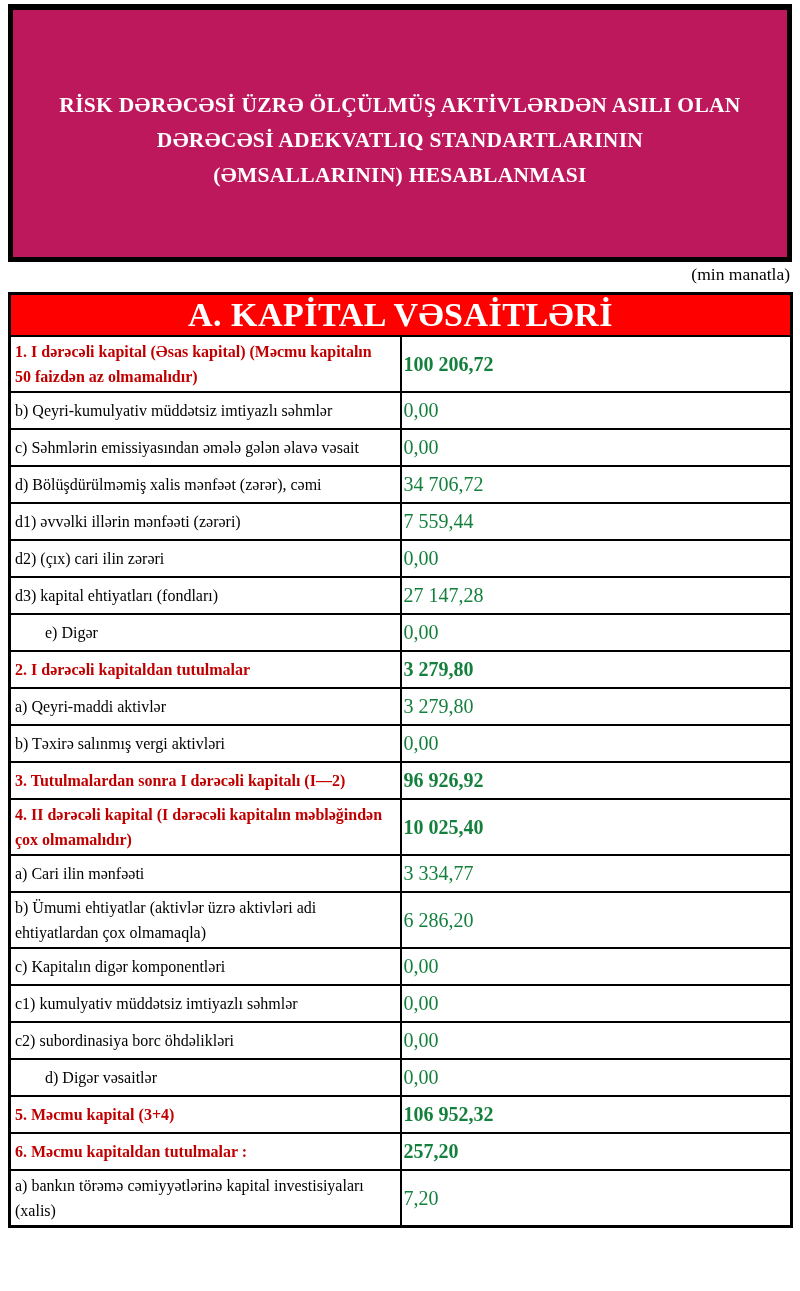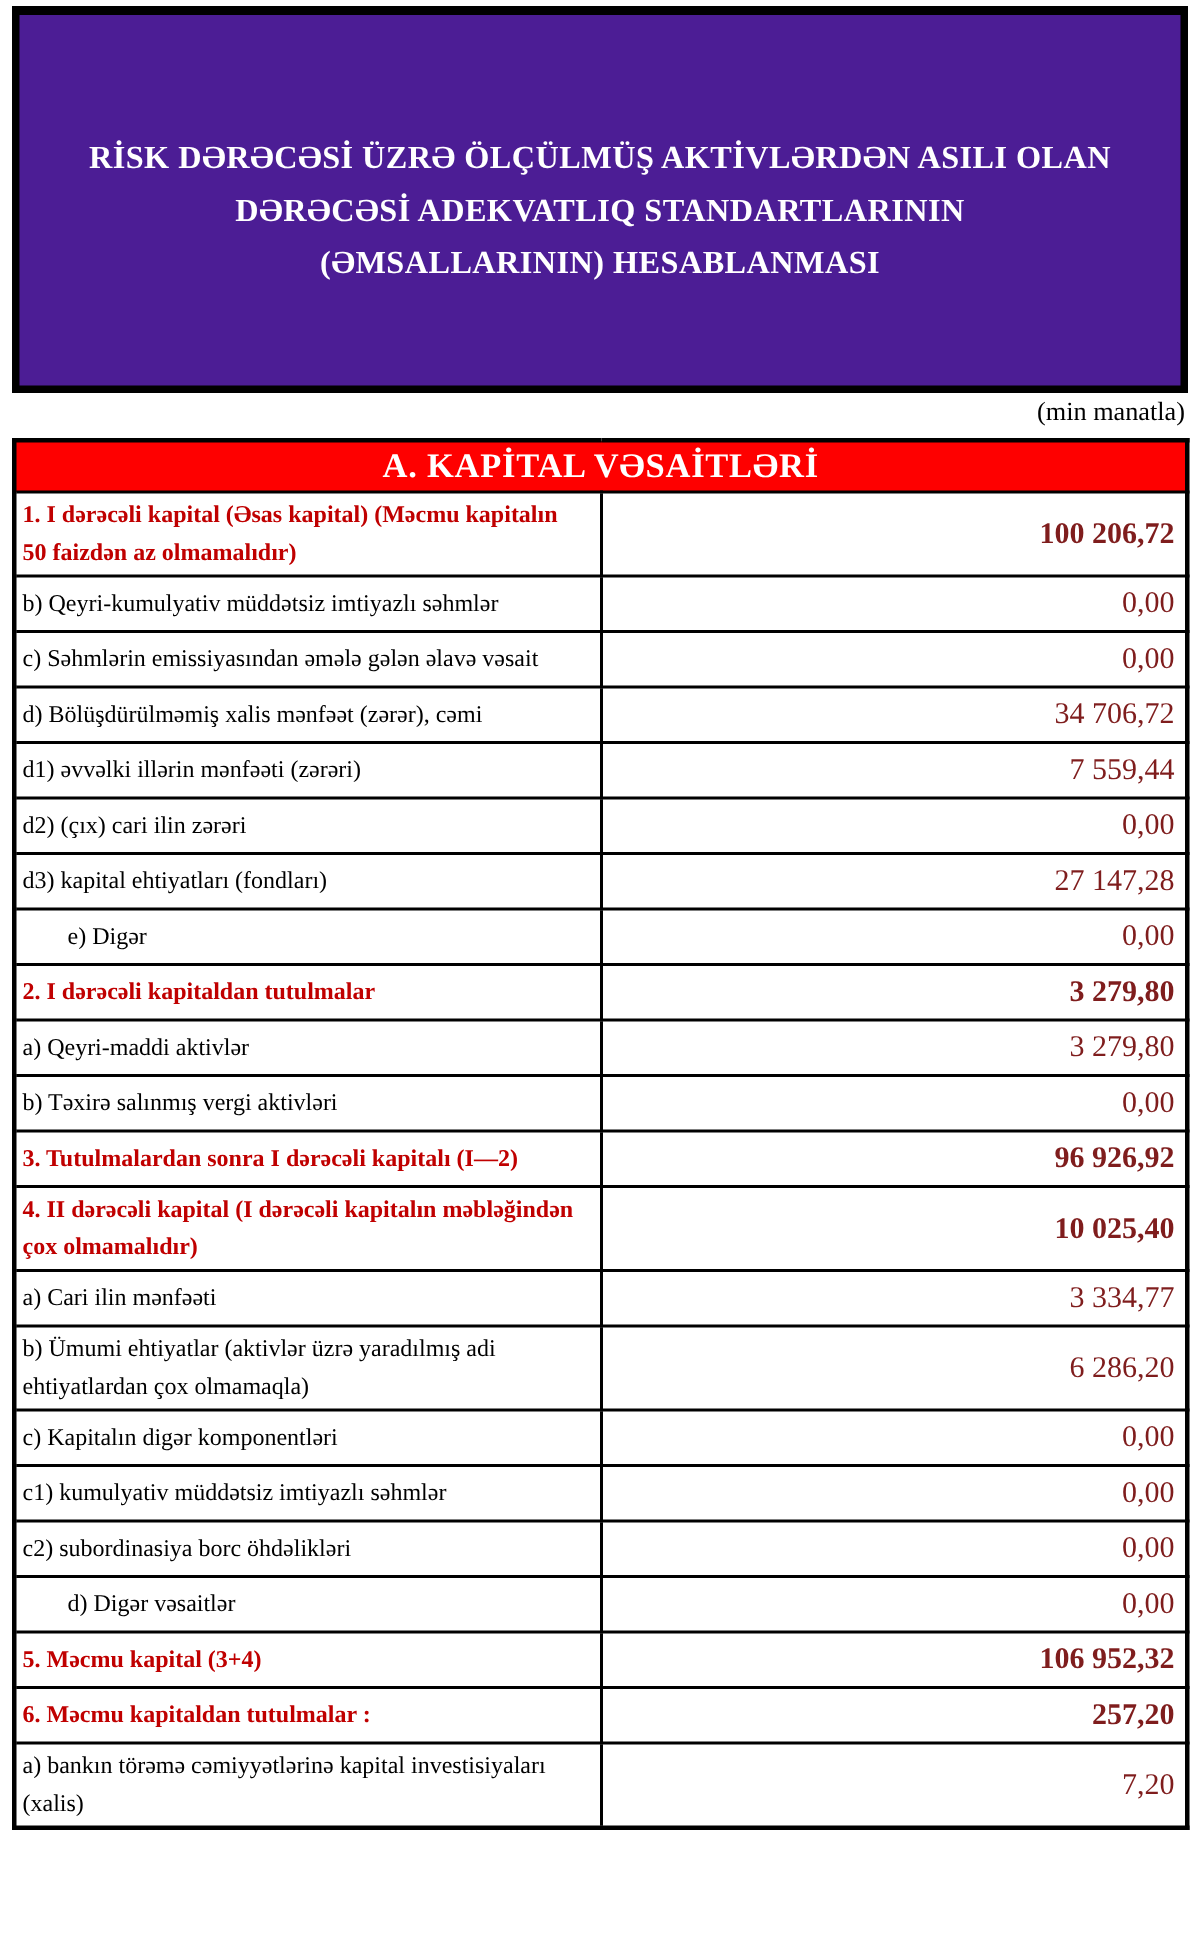--- a/index.html
+++ b/index.html
@@ -17,21 +17,21 @@
     height: 1291px;
   }
   
   .banner {
     position: absolute;
     left: 8px;
     top: 4px;
     width: 784px;
     height: 258px;
     box-sizing: border-box;
-    background: #4c1d95;
+    background: #be185d;
     border: 5px solid #000000;
     border-top-width: 6px;
     display: flex;
     align-items: center;
     justify-content: center;
   }
   .banner-title {
     color: #ffffff;
     font-weight: bold;
     font-size: 21.5px;
@@ -64,39 +64,39 @@
   table.capital, table.capital td, table.capital th {
     border: 2px solid #000000;
   }
   table.capital {
     border-width: 3px;
   }
   td.section-header {
     background: #fe0000;
     color: #ffffff;
     font-weight: bold;
-    font-size: 23px;
+    font-size: 34px;
     text-align: center;
     height: 30px;
     padding: 1px 4px;
     letter-spacing: 0.5px;
   }
   td.label {
     width: 632px;
     font-size: 16px;
     padding: 2px 8px 2px 4px;
     height: 31px;
     color: #000000;
     line-height: 25px;
   }
   td.value {
     font-size: 20px;
-    text-align: right;
+    text-align: left;
     padding: 2px 7px 2px 2px;
-    color: #7f1d1d;
+    color: #15803d;
     white-space: nowrap;
   }
   tr.total td.label {
     color: #c00000;
     font-weight: bold;
   }
   tr.total td.value {
     font-weight: bold;
   }
   tr.indent td.label {
@@ -174,21 +174,21 @@
   </tr>
           <tr class="total">
     <td class="label">4. II dərəcəli kapital (I dərəcəli kapitalın məbləğindən çox olmamalıdır)</td>
     <td class="value">10 025,40</td>
   </tr>
           <tr class="normal">
     <td class="label">a) Cari ilin mənfəəti</td>
     <td class="value">3 334,77</td>
   </tr>
           <tr class="normal">
-    <td class="label">b) Ümumi ehtiyatlar (aktivlər üzrə yaradılmış adi ehtiyatlardan çox olmamaqla)</td>
+    <td class="label">b) Ümumi ehtiyatlar (aktivlər üzrə aktivləri adi ehtiyatlardan çox olmamaqla)</td>
     <td class="value">6 286,20</td>
   </tr>
           <tr class="normal">
     <td class="label">c) Kapitalın digər komponentləri</td>
     <td class="value">0,00</td>
   </tr>
           <tr class="normal">
     <td class="label">c1) kumulyativ müddətsiz imtiyazlı səhmlər</td>
     <td class="value">0,00</td>
   </tr>

